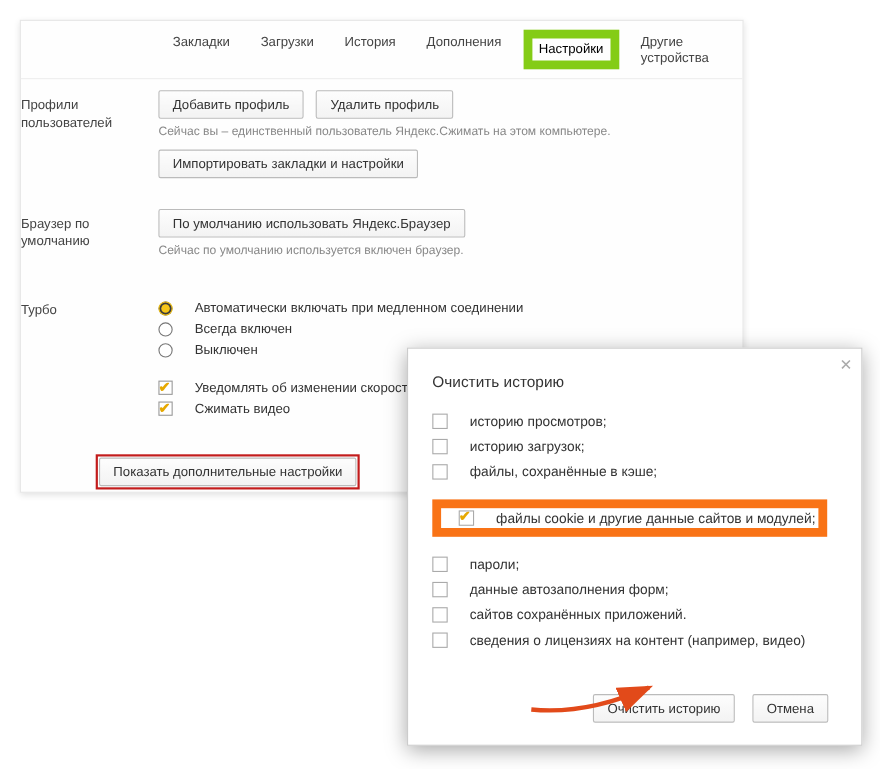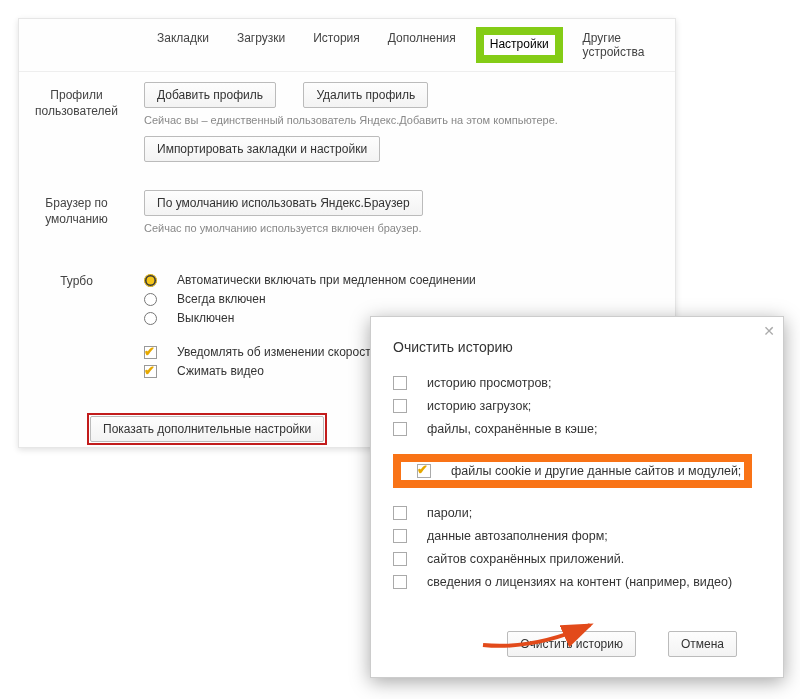--- a/index.html
+++ b/index.html
@@ -2,23 +2,23 @@
 <html><head>
 <meta charset="utf-8">
 <style>
   html,body{margin:0;padding:0;width:800px;height:699px;font-family:Arial,Helvetica,sans-serif;font-size:12px;color:#333;background:#fff;overflow:hidden}
   *{box-sizing:border-box}
   .settings-panel{position:absolute;left:18px;top:18px;width:658px;height:430px;border:1px solid #e6e6e6;background:#fefefe;box-shadow:0 2px 6px rgba(0,0,0,.12)}
   .nav{display:flex;gap:12px;padding:8px 0 8px 130px;font-size:12px;border-bottom:1px solid #eee}
   .nav span{padding:4px 8px;color:#444;cursor:pointer}
   .nav .active{border:8px solid #84cc16;color:#000;padding:2px 6px}
   .section{display:flex;padding:10px 0 0 0}
-  .label{width:125px;text-align:center;padding:6px 10px 0 0;color:#444;font-size:12px;line-height:1.3}
+  .label{width:125px;text-align:left;padding:6px 10px 0 0;color:#444;font-size:12px;line-height:1.3}
   .content{flex:1;padding-right:20px}
-  button.std{font:inherit;font-size:12px;border:1px solid #bbb;background:linear-gradient(#fdfdfd,#f3f3f3);padding:5px 12px;color:#333;cursor:pointer;border-radius:2px;margin-right:24px}
+  button.std{font:inherit;font-size:12px;border:1px solid #bbb;background:linear-gradient(#fdfdfd,#f3f3f3);padding:5px 12px;color:#333;cursor:pointer;border-radius:2px;margin-right:8px}
   .hint{color:#888;font-size:11px;margin:6px 0 10px 0}
   .radio,.check{display:flex;align-items:center;gap:20px;margin:5px 0;font-size:12px;color:#333}
   .radio input,.check input{accent-color:#f5c518;margin:0}
   .check input[type=checkbox]{appearance:none;width:13px;height:13px;border:1px solid #999;background:#fff;position:relative;cursor:pointer}
   .check input[type=checkbox]:checked{background:#fff}
   .check input[type=checkbox]:checked::after{content:'✔';position:absolute;left:-1px;top:-3px;font-size:13px;color:#e6a800;font-weight:bold}
   .adv-wrap{margin:30px 0 0 68px}
   .adv{border:2px solid #c21c1c;padding:1px;display:inline-block}
   .dialog{position:absolute;left:370px;top:316px;width:414px;height:362px;background:#fff;border:1px solid #ccc;box-shadow:0 4px 18px rgba(0,0,0,.35)}
   .dlg-close{position:absolute;right:8px;top:6px;color:#aaa;font-size:14px;cursor:pointer}
@@ -41,21 +41,21 @@
       <span>Дополнения</span>
       <span class="active">Настройки</span>
       <span>Другие устройства</span>
     </div>
 
   <div class="section">
     <div class="label">Профили пользователей</div>
     <div class="content">
       <button class="std">Добавить профиль</button>
       <button class="std">Удалить профиль</button>
-      <div class="hint">Сейчас вы – единственный пользователь Яндекс.Добавить на этом компьютере.</div>
+      <div class="hint">Сейчас вы – единственный пользователь Яндекс.Сжимать на этом компьютере.</div>
       <button class="std">Импортировать закладки и настройки</button>
     </div>
   </div>
 
   <div class="section" style="margin-top:18px">
     <div class="label">Браузер по умолчанию</div>
     <div class="content">
       <button class="std">По умолчанию использовать Яндекс.Браузер</button>
       <div class="hint">Сейчас по умолчанию используется включен браузер.</div>
     </div>

